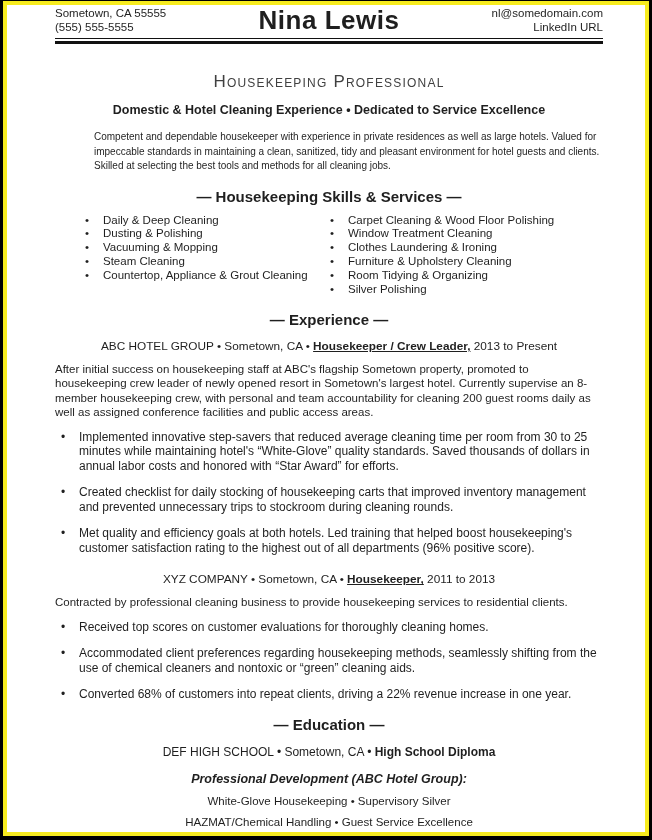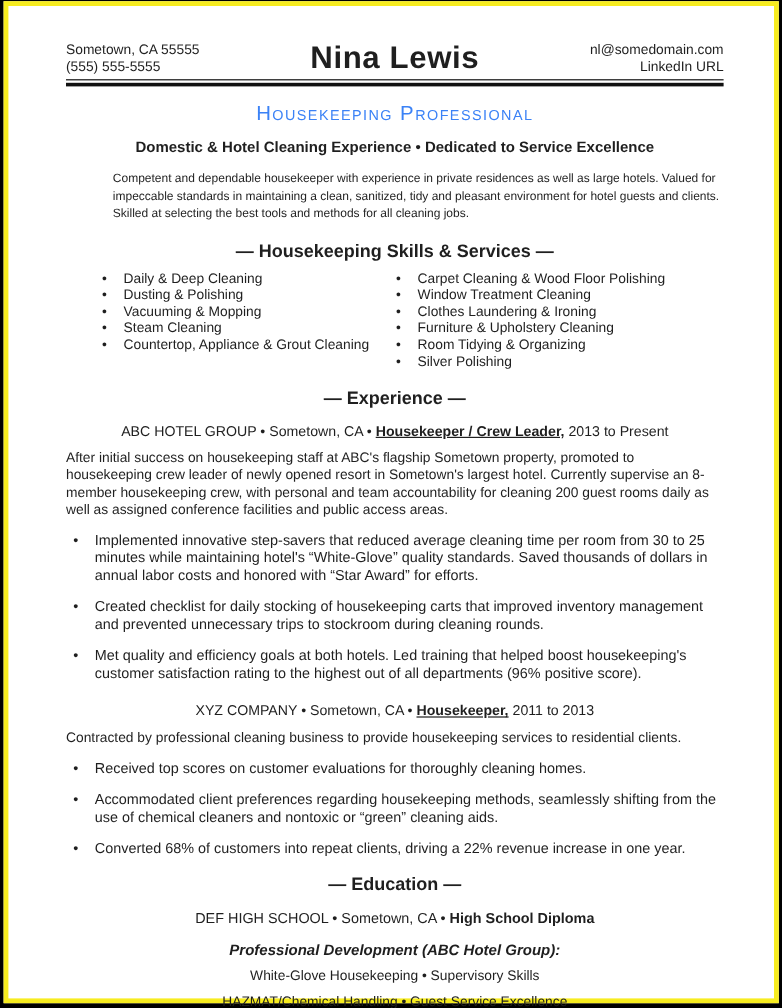--- a/index.html
+++ b/index.html
@@ -15,33 +15,32 @@
     position:absolute; top:1px; left:3px; right:3px; bottom:4px;
     background:#fff;
     border:4px solid #f7ec1f;
     box-sizing:border-box;
   }
   .content {
     padding:0 42px 0 48px;
   }
   
   .header {
-    padding-top:28px;
-    display:flex; align-items:flex-end;
+    display:flex; align-items:center;
   }
   .contact { font-size:11.5px; line-height:14px; width:170px; }
   .contact.right { text-align:right; }
   .name-wrap { flex:1; text-align:center; }
   .name { font-size:26px; font-weight:bold; letter-spacing:.5px; line-height:30px; }
   .rule-thin  { border-top:1.5px solid #111; margin-top:3px; }
   .rule-thick { border-top:3.5px solid #111; margin-top:2px; }
   
   .title {
-    margin-top:13px; text-align:center;
-    font-size:17px; font-variant:small-caps; letter-spacing:1.2px; color:#3b82f6;
+    margin-top:28px; text-align:center;
+    font-size:17px; font-variant:small-caps; letter-spacing:1.2px; color:#404040;
   }
   .tagline {
     margin-top:11px; text-align:center;
     font-size:12.5px; font-weight:bold;
   }
   
   .para { margin-top:13px; font-size:10px; line-height:14.5px;margin-left:39px; }
   .sec-heading {
     text-align:center; font-size:15px; font-weight:bold; margin-top:14px;
   }
@@ -131,17 +130,17 @@
     <div class="job-para">Contracted by professional cleaning business to provide housekeeping services to residential clients.</div>
     <ul class="job-bullets">
       <li>Received top scores on customer evaluations for thoroughly cleaning homes.</li>
       <li>Accommodated client preferences regarding housekeeping methods, seamlessly shifting from the use of chemical cleaners and nontoxic or “green” cleaning aids.</li>
       <li>Converted 68% of customers into repeat clients, driving a 22% revenue increase in one year.</li>
     </ul>
 
     <div class="sec-heading">— Education —</div>
     <div class="edu-line"><span>DEF HIGH SCHOOL • Sometown, CA • </span><span class="bold">High School Diploma</span></div>
     <div class="profdev-heading">Professional Development (ABC Hotel Group):</div>
-    <div class="profdev-line first">White-Glove Housekeeping • Supervisory Skills</div>
+    <div class="profdev-line first">White-Glove Housekeeping • Supervisory Silver</div>
     <div class="profdev-line">HAZMAT/Chemical Handling • Guest Service Excellence</div>
 
   </div>
 </div>
 
 </body></html>

